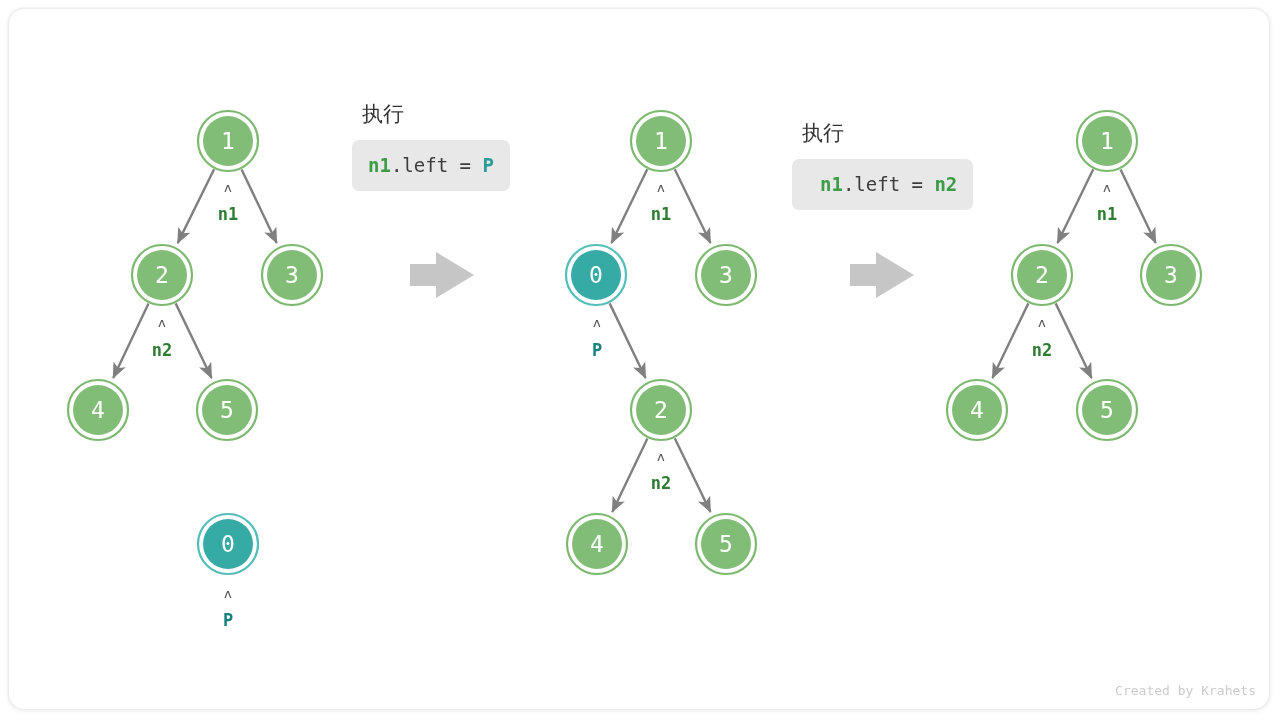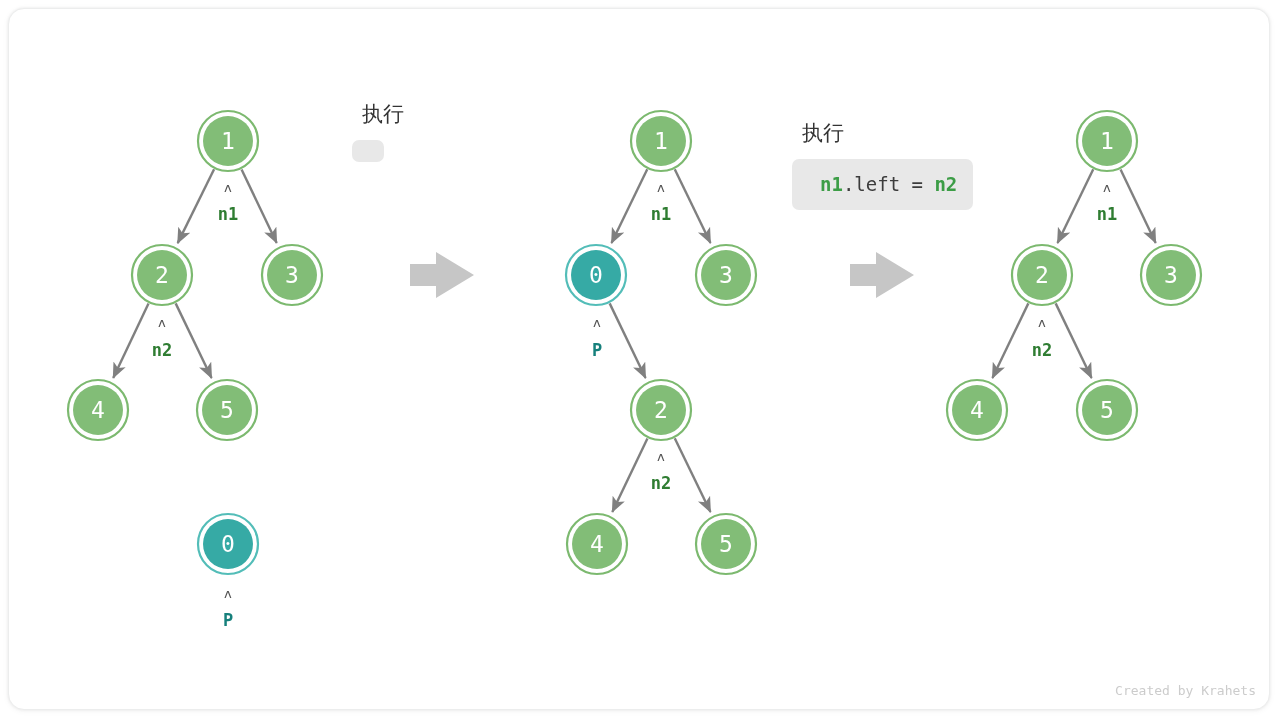--- a/index.html
+++ b/index.html
@@ -255,18 +255,18 @@
           <text x="1042" y="351" class="ptr-label green">n2</text>
         </g>
       </g>
     <g id="transition-layer">
         <polygon points="410,264 436,264 436,252 474,275 436,298 436,286 410,286" fill="#c6c6c6"></polygon>
         <polygon points="850,264 876,264 876,252 914,275 876,298 876,286 850,286" fill="#c6c6c6"></polygon>
       </g>
   </svg>
   <div id="overlay">
       <div class="op-title" style="left: 362px; top: 100px;">执行</div>
-      <div class="code-box" style="left: 352px; top: 140px;"></div>
+      <div class="code-box" style="left: 352px; top: 140px;"><div><span class="v-green">n1</span><span class="v-plain">.left = </span><span class="v-teal">P</span></div></div>
       <div class="op-title" style="left: 802px; top: 119px;">执行</div>
       <div class="code-box" style="left: 792px; top: 159px; padding-left: 28px;"><div><span class="v-green">n1</span><span class="v-plain">.left = </span><span class="v-green">n2</span></div></div>
     </div>
   <div class="credit" style="right:24px; bottom:22px;">Created by Krahets</div>
 </div>
 
 </body></html>

